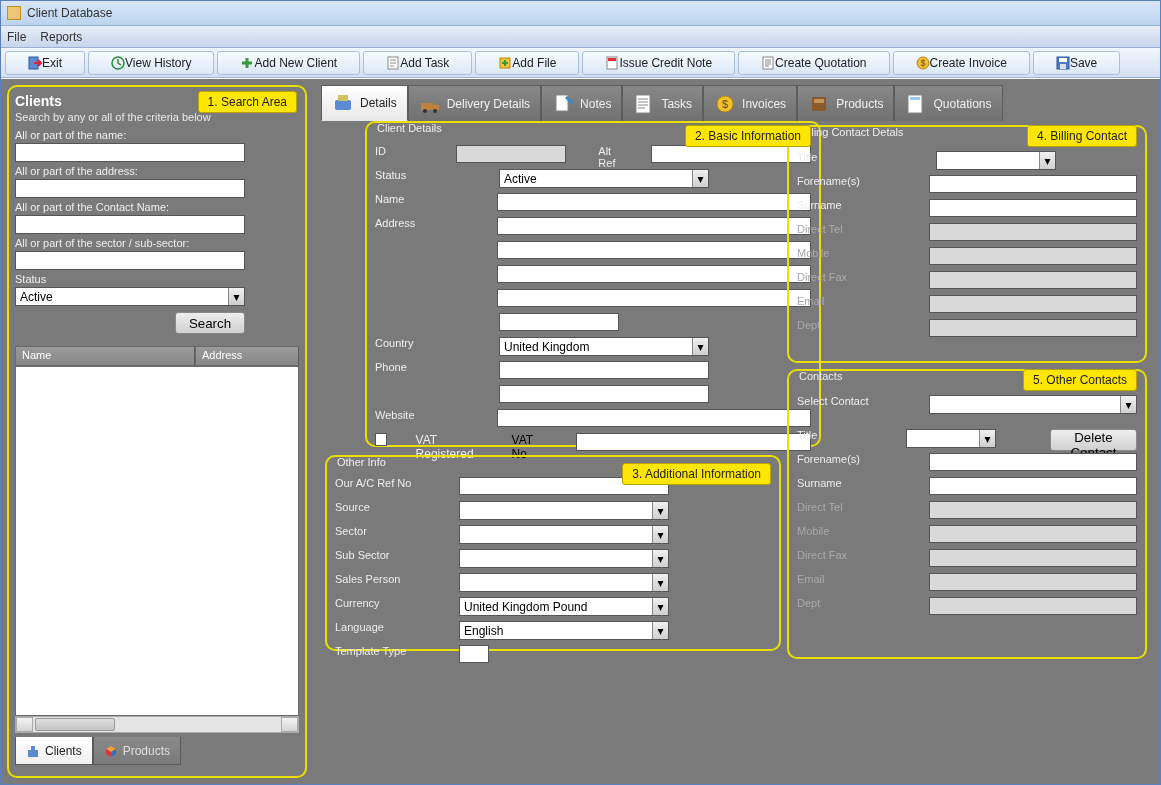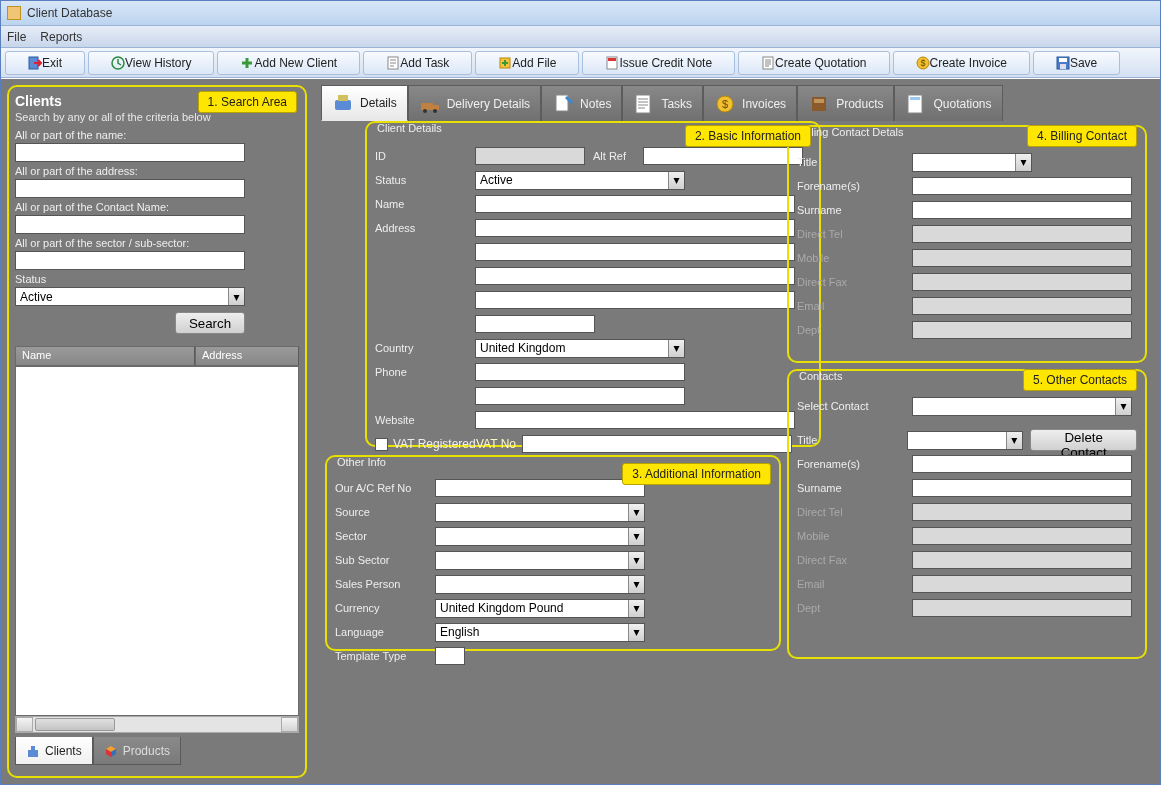--- a/index.html
+++ b/index.html
@@ -35,21 +35,21 @@
   .maintabs { position:absolute; left:320px; top:6px; right:6px; height:36px; display:flex; gap:0;}
   .mtab { display:flex; align-items:center; gap:6px; padding:0 10px; background:linear-gradient(to bottom,#888,#707070); color:#f0f0f0; border:1px solid #5c5c5c; border-bottom:none; height:36px;}
   .mtab.active { background:linear-gradient(to bottom,#fff,#e8e8e8); color:#222; border-bottom:1px solid #e8e8e8; z-index:2;}
   .mtabicon { width:22px; height:22px; }
   
   .main { position:absolute; left:320px; top:42px; right:6px; bottom:6px; background:#7a7a7a; }
   .group { position:absolute; border:1px solid #5a5a5a; border-radius:3px; padding:8px 8px 10px 8px; }
   .group-title { position:absolute; top:-1px; left:8px; color:#eee; font-size:11px; background:transparent; padding:0 2px;}
   .callout { position:absolute; background:#ffe600; border:1px solid #b8a200; color:#222; font-size:12px; padding:3px 9px; border-radius:3px; z-index:5; }
   
-  .row { display:flex; align-items:center; height:22px; margin-top:2px;}
+  .row { display:flex; align-items:flex-start; height:22px; margin-top:2px;gap:24px;}
   .lbl { width:100px; color:#eee; font-size:11px;}
   .lbl2 { width:50px; color:#eee; font-size:11px; margin-left:8px;}
   .inp { height:18px; border:1px solid #555; background:#fff; padding:0 3px; }
   .inp.dis { background:#d9d9d9; color:#888;}
   .sel { height:19px; border:1px solid #555; background:#fff; display:flex; align-items:center; justify-content:space-between; padding-left:4px;}
   .sel .arrow { width:16px; height:17px; background:linear-gradient(to bottom,#f0f0f0,#cfcfcf); border-left:1px solid #888; display:flex; align-items:center; justify-content:center;}
   .chk { width:13px; height:13px; border:1px solid #555; background:#fff; display:inline-block; margin-right:5px; vertical-align:middle;}
   .lbl.dim { color:#aaa; }
   .smallbtn { height:22px; padding:0 10px; background:linear-gradient(to bottom,#eee,#d0d0d0); border:1px solid #888; border-radius:3px; cursor:default;}
   
@@ -345,21 +345,21 @@
             <span class="lbl"></span>
             <input class="inp" style="width: 210px;">
           </div>
         <div class="row">
           <span class="lbl">Website</span>
           <input class="inp" style="width: 320px;">
         </div>
         <div class="row">
           <span class="chk"></span>
           <span style="color:#eee; width:83px;">VAT Registered</span>
-          <span style="color:#fef9c3; width:46px;">VAT No</span>
+          <span style="color:#000000; width:46px;">VAT No</span>
           <input class="inp" style="width: 270px;">
         </div>
       </div>
 
       <div class="group yborder" style="left:4px; top:334px; width:456px; height:196px;">
         <div class="group-title">Other Info</div>
         <div class="callout" style="top:6px; right:8px;">3. Additional Information</div>
         <div style="height:10px;"></div>
         <div class="row">
           <span class="lbl" style="width:100px;">Our A/C  Ref No</span>

